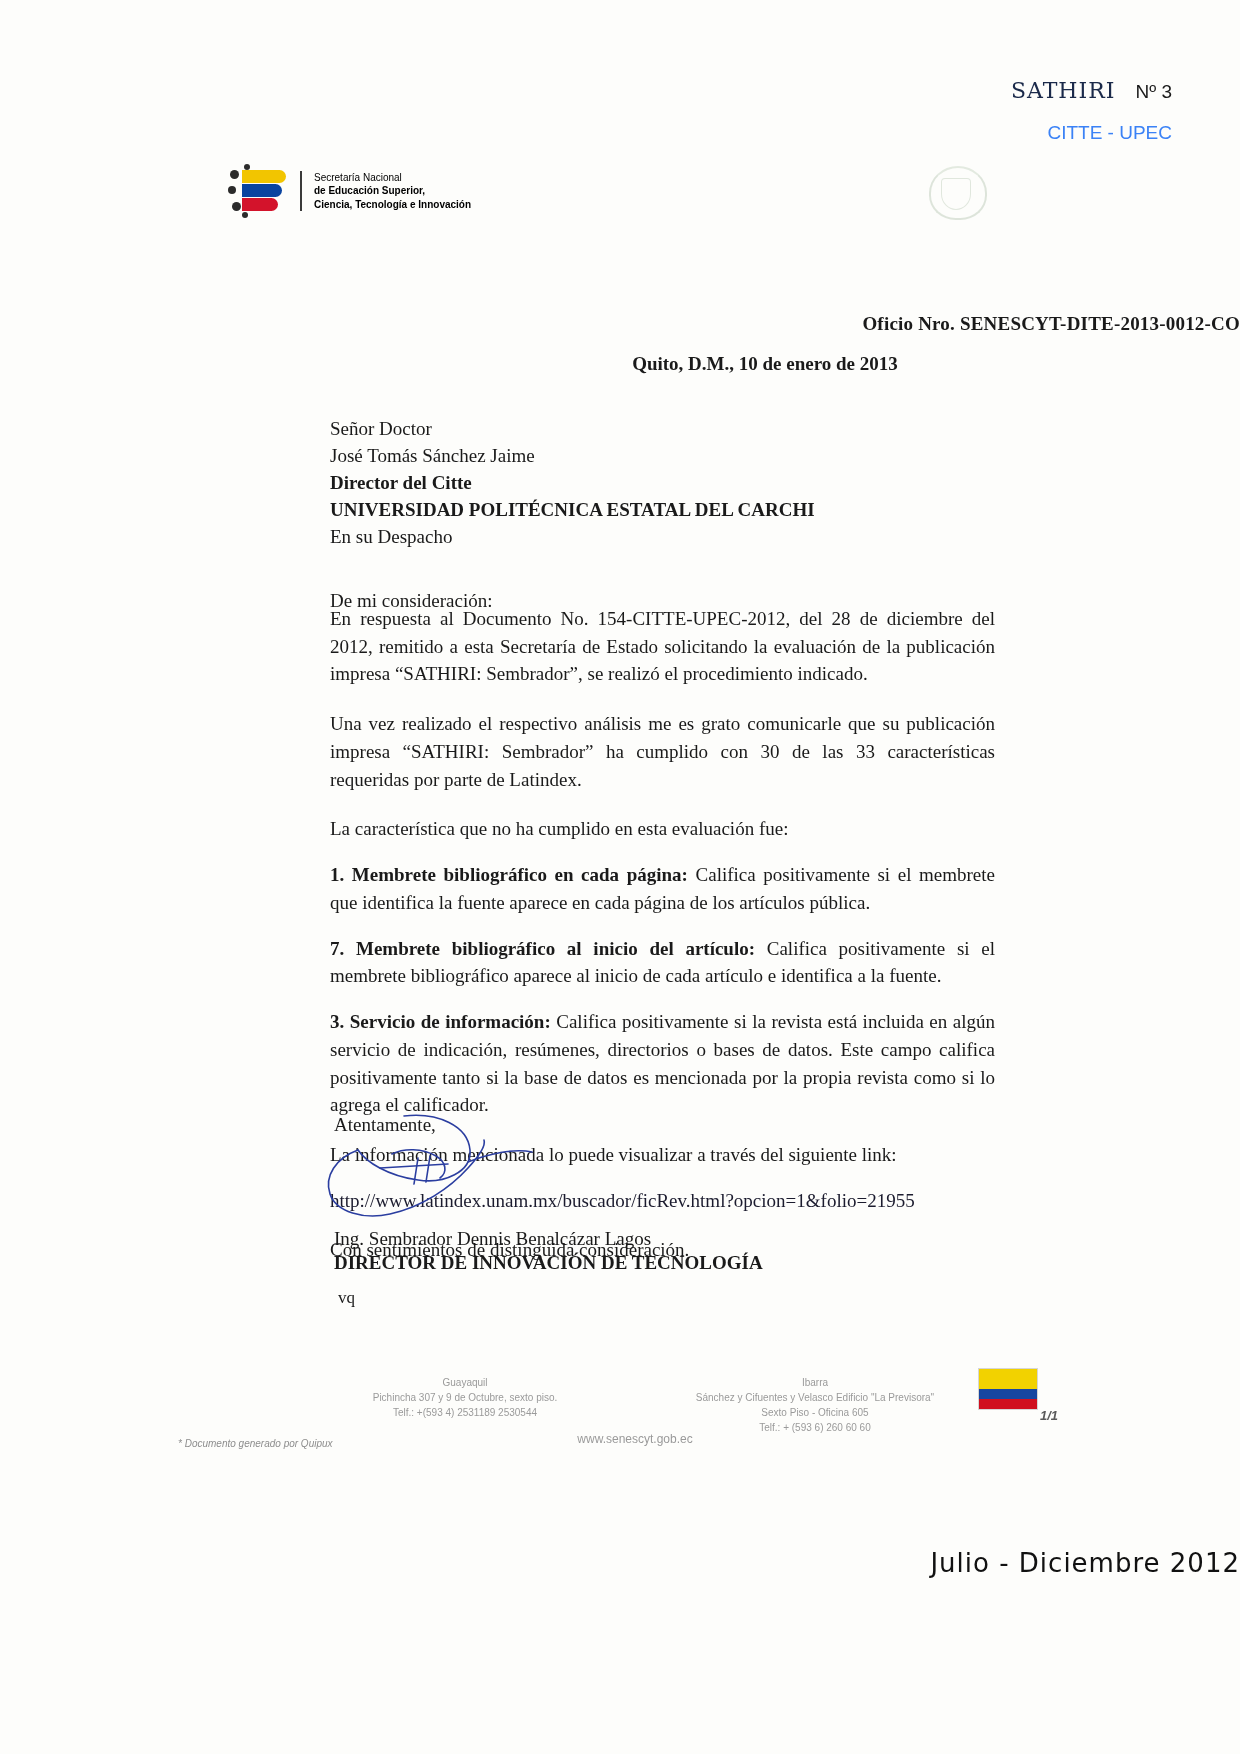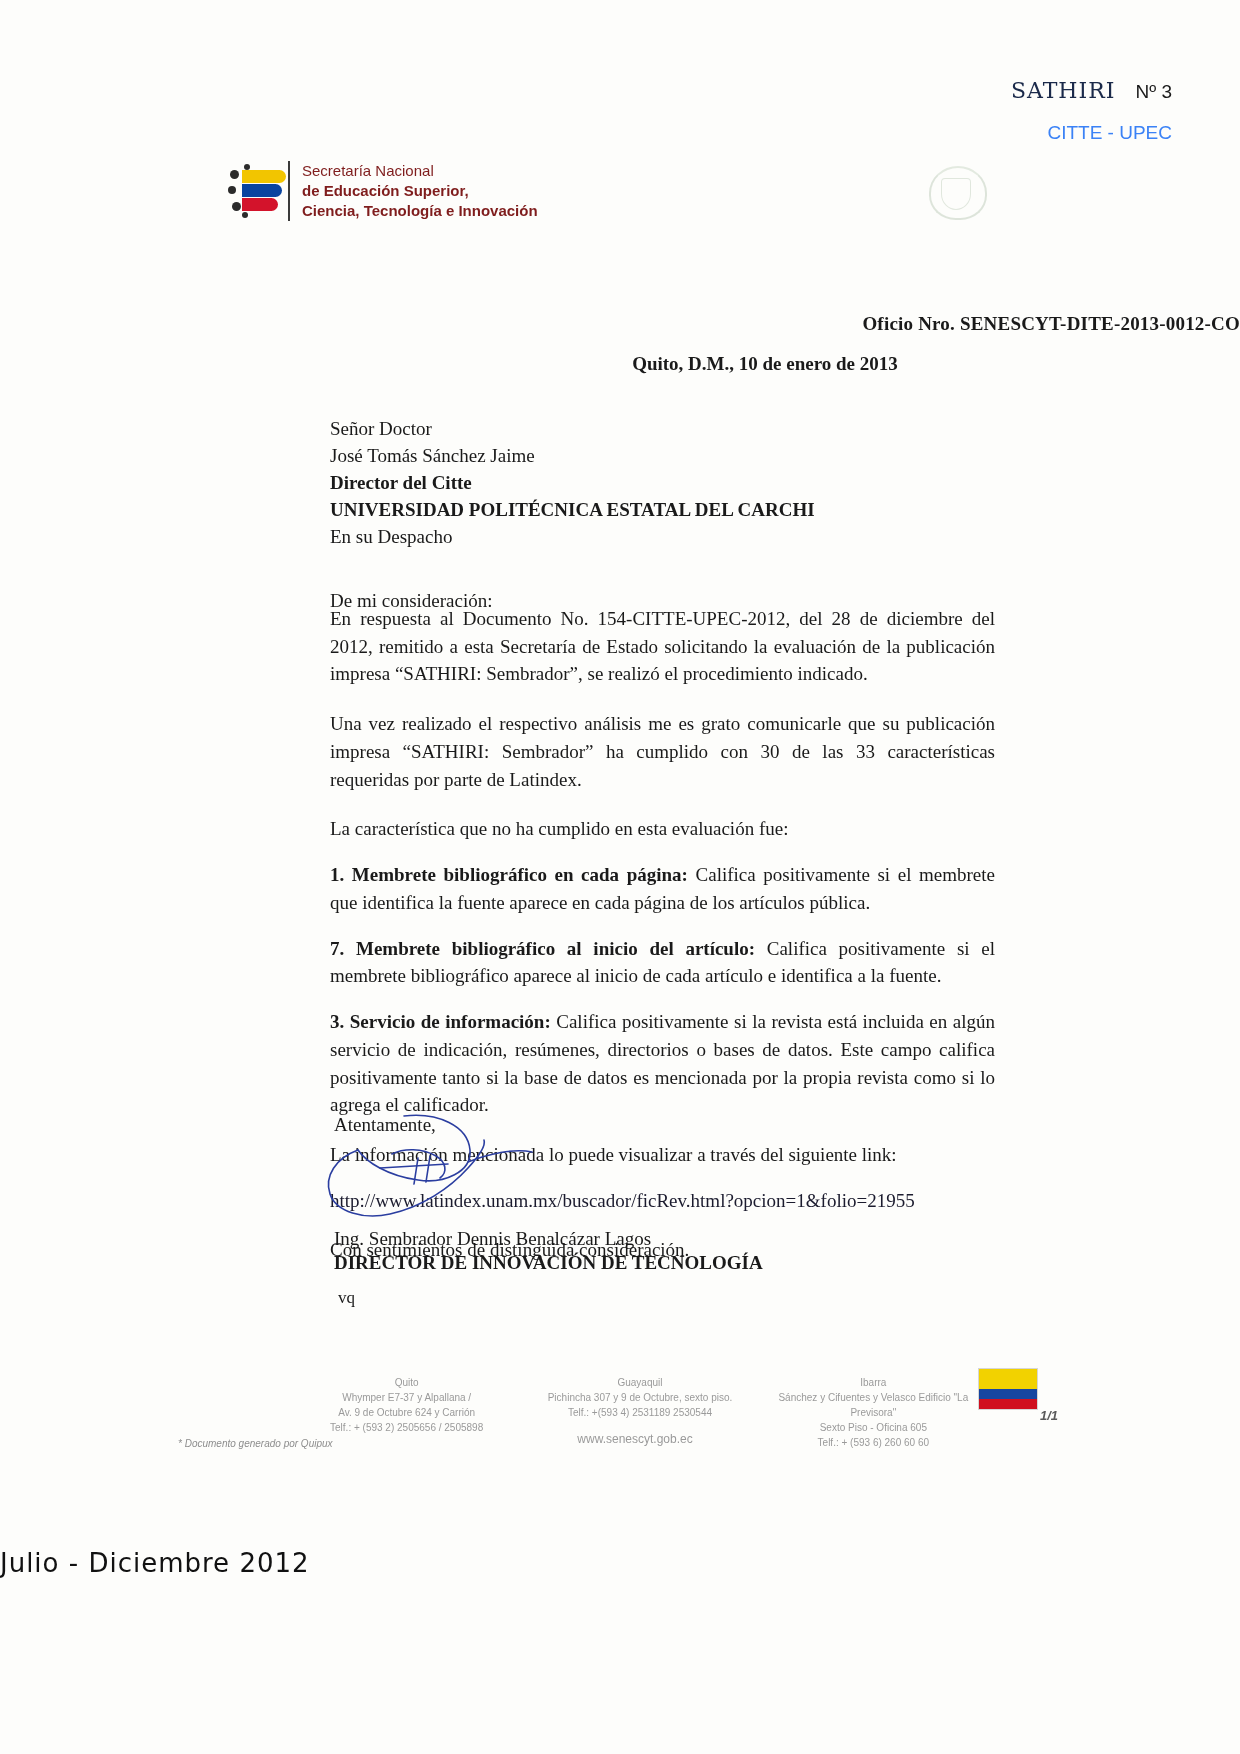--- a/index.html
+++ b/index.html
@@ -78,27 +78,27 @@
     position: absolute;
     left: 14px;
     width: 44px;
     height: 13px;
     border-radius: 0 10px 10px 0;
   }
   .s-yellow { top: 10px; background: #f2c500; }
   .s-blue   { top: 24px; background: #0a44a0; width: 40px; }
   .s-red    { top: 38px; background: #d3132b; width: 36px; }
   .logo-text {
-    margin-left: 2px;
+    margin-left: 14px;
     border-left: 2px solid #3a3a3a;
     padding-left: 12px;
     font-family: "Liberation Sans", sans-serif;
-    font-size: 15px;
+    font-size: 10px;
     line-height: 1.34;
-    color: #7f1d1d;
+    color: #000000;
   }
   .logo-text .b { font-weight: bold; }
   
   .emblem {
     position: absolute;
     top: 160px;
     left: 925px;
     width: 62px;
     height: 62px;
     opacity: 0.22;
@@ -254,21 +254,21 @@
     left: 178px;
     font-family: "Liberation Sans", sans-serif;
     font-size: 10px;
     font-style: italic;
     color: #8d8d8d;
   }
   .issue-footer {
     position: absolute;
     top: 1548px;
     left: 0; right: 0;
-    text-align: left;
+    text-align: right;
     font-family: "DejaVu Sans", sans-serif;
     font-size: 26px;
     letter-spacing: 1px;
     color: #111;
   }
 </style>
 </head>
 <body>
 
 <div class="page">
@@ -355,26 +355,20 @@
       <path d="M150 52 C 170 44, 196 38, 214 42"></path>
     </g>
   </svg>
 
   <div class="sig-name">Ing. Sembrador Dennis Benalcázar Lagos</div>
   <div class="sig-role">DIRECTOR DE INNOVACIÓN DE TECNOLOGÍA</div>
   <div class="initials">vq</div>
 
   <div class="footer">
     <div class="col">
-      <span class="city">Quito</span>
-      <span>Whymper E7-37 y Alpallana /</span><br>
-      <span>Av. 9 de Octubre 624 y Carrión</span><br>
-      <span>Telf.: + (593 2) 2505656 / 2505898</span>
-    </div>
-    <div class="col">
       <span class="city">Guayaquil</span>
       <span>Pichincha 307 y 9 de Octubre, sexto piso.</span><br>
       <span>Telf.: +(593 4) 2531189  2530544</span>
     </div>
     <div class="col">
       <span class="city">Ibarra</span>
       <span>Sánchez y Cifuentes y Velasco  Edificio "La Previsora"</span><br>
       <span>Sexto Piso - Oficina 605</span><br>
       <span>Telf.: + (593 6) 260 60 60</span>
     </div>

